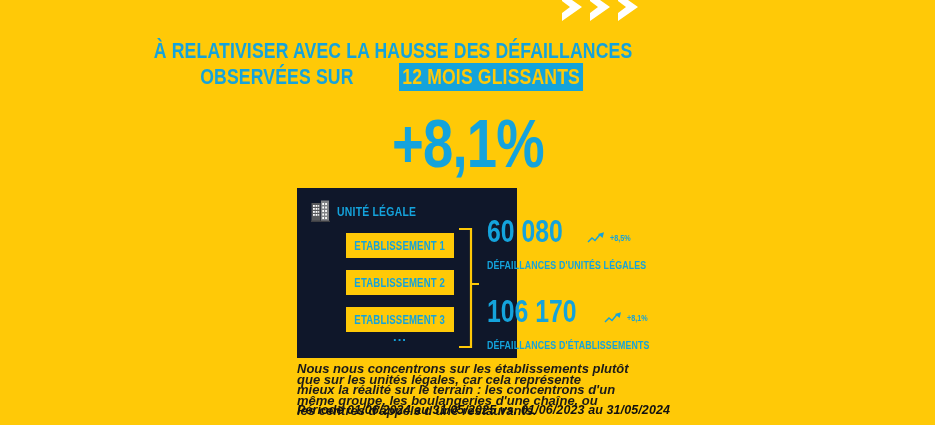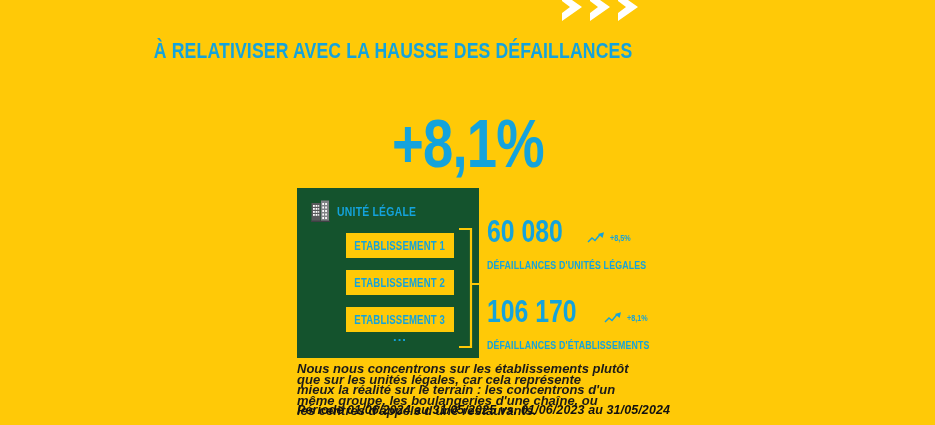--- a/index.html
+++ b/index.html
@@ -73,23 +73,23 @@
     color: #14A3DC;
     font-size: 68px;
     letter-spacing: -1px;
   }
 
   
   #card {
     position: absolute;
     left: 297px;
     top: 188px;
-    width: 182px;
+    width: 220px;
     height: 170px;
-    background: #14532d;
+    background: #0f172a;
   }
 
   #card-header {
     position: absolute;
     left: 14px;
     top: 12px;
     display: flex;
     align-items: center;
     gap: 7px;
   }
@@ -211,20 +211,23 @@
   <svg viewBox="0 0 90 36" width="90" height="36" aria-hidden="true">
     <path d="M2 2 L22 16 L2 30 L2 22 L10 16 L2 10 Z" fill="#FFFFFF"></path>
     <path d="M30 2 L50 16 L30 30 L30 22 L38 16 L30 10 Z" fill="#FFFFFF"></path>
     <path d="M58 2 L78 16 L58 30 L58 22 L66 16 L58 10 Z" fill="#FFFFFF"></path>
   </svg>
 </div>
 
 <div id="headline">
   <span class="hl-line">
     <span class="cond">À RELATIVISER AVEC LA HAUSSE DES DÉFAILLANCES</span>
+  </span>
+  <span class="hl-line">
+    <span class="cond">OBSERVÉES SUR</span><span class="cond hl-hi">12 MOIS GLISSANTS</span>
   </span>
 </div>
 
 <div id="big-percent">
   <span class="cond">+8,1%</span>
 </div>
 
 <div id="card">
 
   <div id="card-header">

